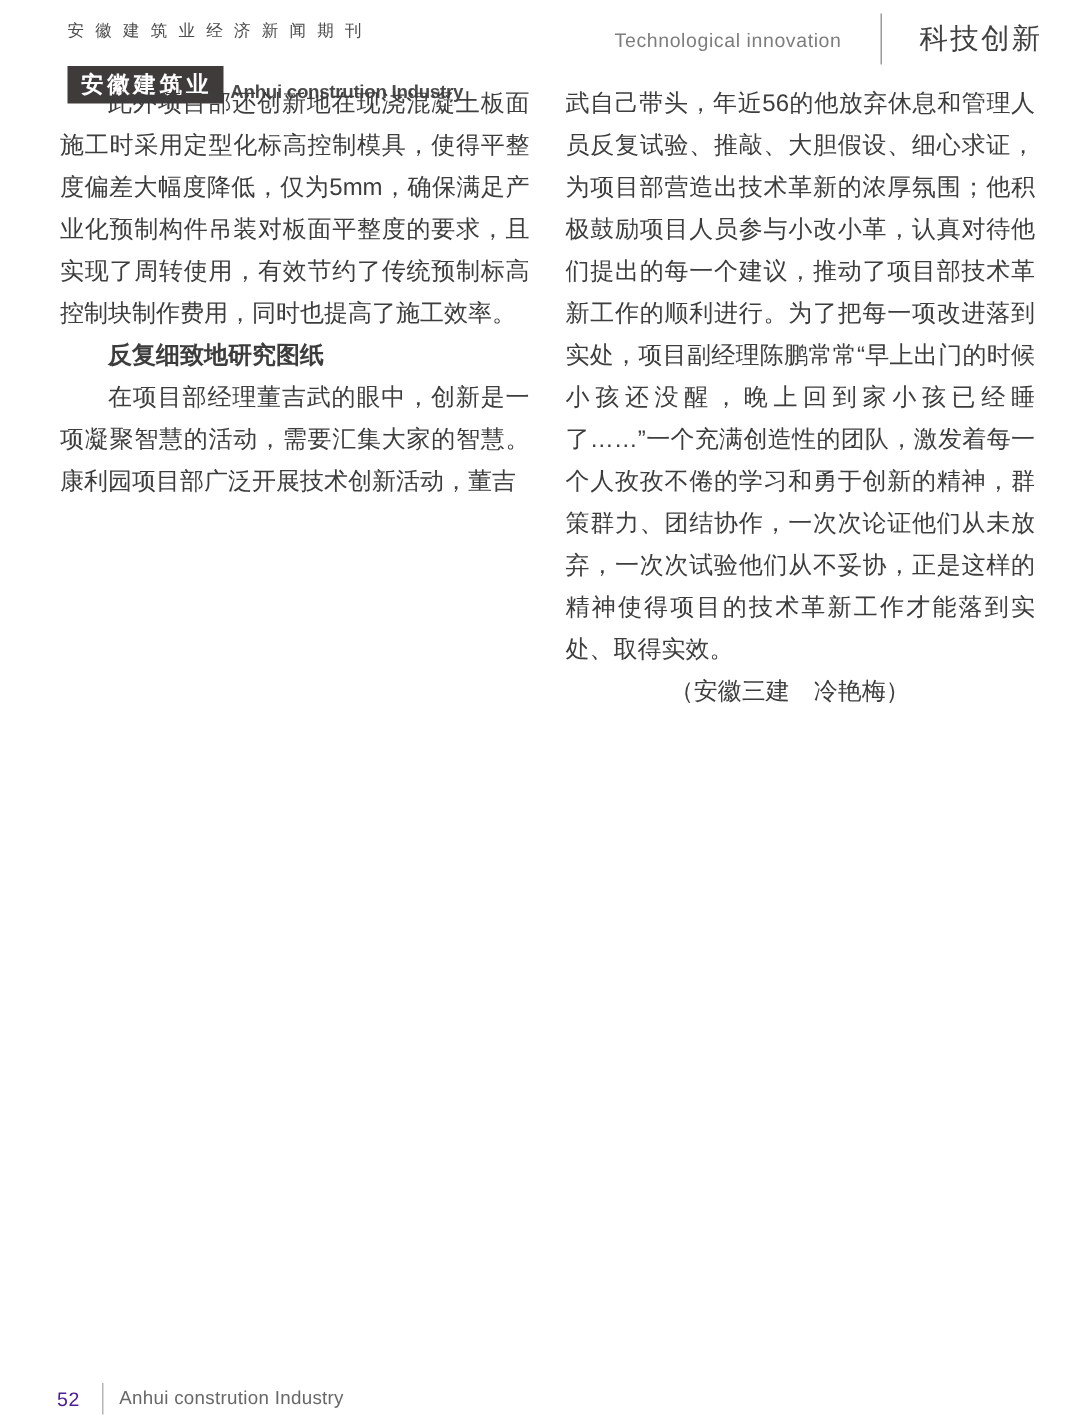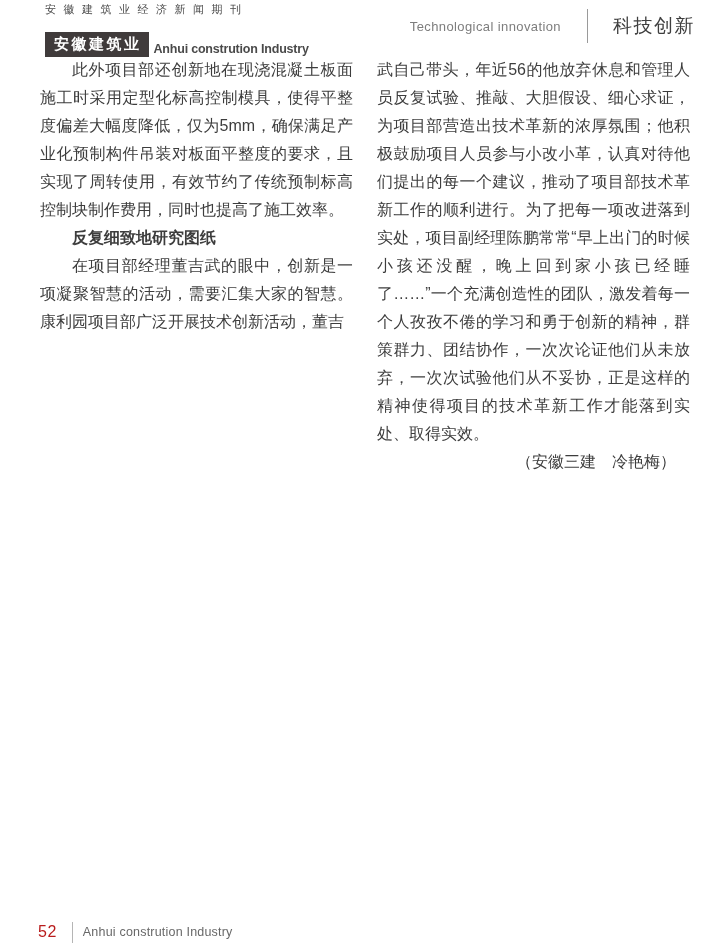--- a/index.html
+++ b/index.html
@@ -9,21 +9,21 @@
     --rule-color:#8f8f8f;
   }
   *{margin:0;padding:0;box-sizing:border-box;}
   html,body{background:#ffffff;}
   body{
     width:719px;height:947px;position:relative;overflow:hidden;
     font-family:"Liberation Sans","DejaVu Sans",sans-serif;
     color:var(--text-color);
   }
   
-  .hdr-left{position:absolute;left:38px;top:2px;display:flex;align-items:flex-end;}
+  .hdr-left{position:absolute;left:38px;top:14px;display:flex;align-items:flex-end;}
   .hdr-rule{width:2px;background:#5a5a5a;margin-right:5px;}
   .masthead-small{
     font-size:11px;line-height:15px;letter-spacing:7.5px;
     color:#4a4a4a;white-space:nowrap;
   }
   .brand-row{display:flex;align-items:flex-end;margin-top:15px;}
   .brand-box{
     background:var(--brand-box-bg);color:#ffffff;
     font-size:15px;font-weight:bold;letter-spacing:2.5px;
     padding:3px 7px 3px 9px;white-space:nowrap;
@@ -45,27 +45,27 @@
     position:absolute;left:40px;top:56px;width:650px;
     display:flex;gap:24px;
   }
   .col{width:313px;flex:0 0 313px;}
   .para,.subhead,.byline{
     font-size:16px;line-height:28px;color:var(--text-color);
   }
   .para{text-align:justify;}
   .indent{text-indent:2em;}
   .subhead{font-weight:bold;}
-  .byline{text-align:right;padding-right:14px;}
+  .byline{text-align:center;padding-right:14px;}
   
   .footer{
     position:absolute;left:38px;top:919px;height:26px;
     display:flex;align-items:center;
   }
-  .page-num{font-size:16px;color:#b91c1c;letter-spacing:0.5px;}
+  .page-num{font-size:13px;color:#4c1d95;letter-spacing:0.5px;}
   .foot-divider{width:1px;height:21px;background:#b5b5b5;margin:0 10px 0 15px;}
   .foot-text{font-size:12.5px;color:#686868;letter-spacing:0.2px;}
 </style>
 </head>
 <body>
 
 <header>
   <div class="hdr-left">
     <div class="hdr-rule"></div>
     <div>

